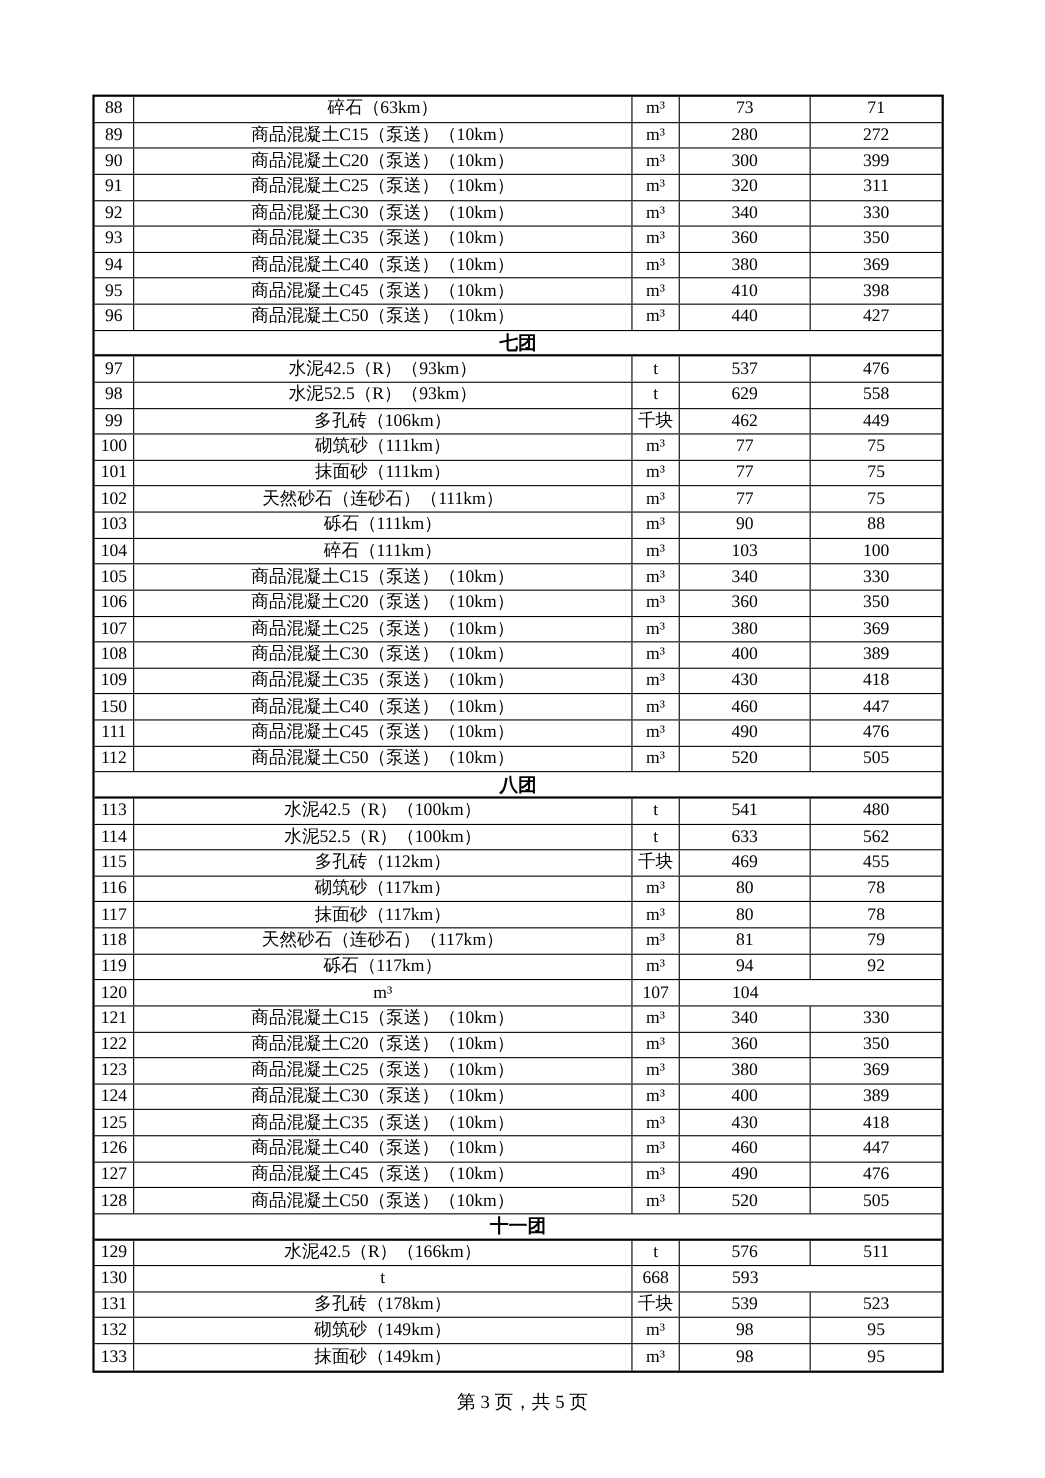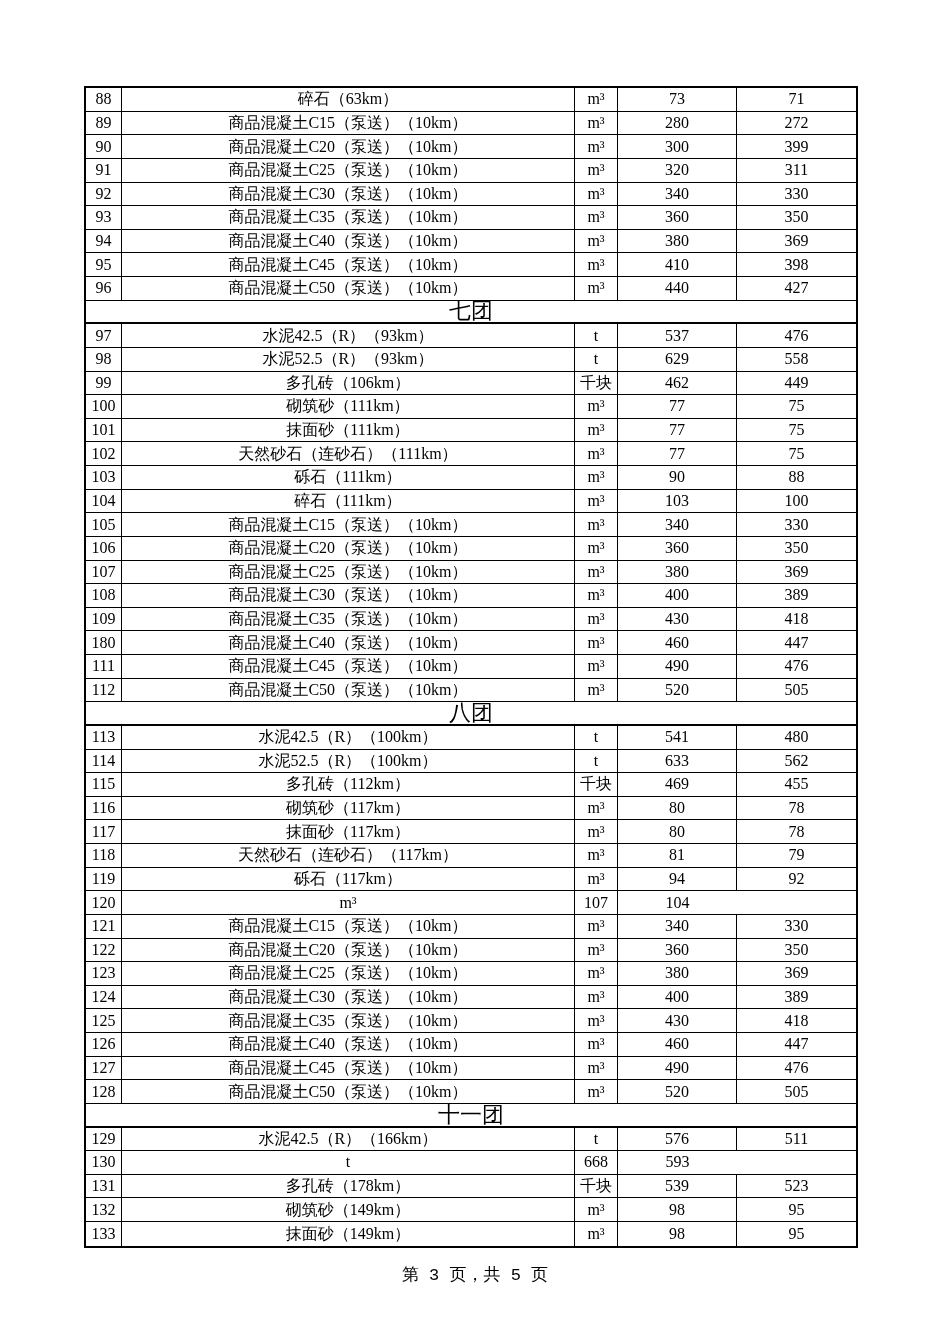--- a/index.html
+++ b/index.html
@@ -34,30 +34,29 @@
     align-items: center;
     justify-content: center;
     font-size: 16px;
     line-height: 1;
     white-space: nowrap;
     overflow: hidden;
   }
   .td:last-child { border-right: none; }
   .td.section-cell {
     border-right: none;
-    font-weight: normal;
-    font-size: 22px;
+    font-weight: bold;
+    font-size: 17px;
   }
   .page-footer {
     position: absolute;
     left: 0; top: 1263px;
     width: 950px;
     text-align: center;
     font-size: 17px;
-    font-family: Liberation Mono, monospace;
   }
 </style>
 </head>
 <body>
 
 <div class="price-table" id="price-table">
     <div class="tr">
       <div class="td">88</div>
       <div class="td">碎石（63km）</div>
       <div class="td">m³</div>
@@ -208,21 +207,21 @@
       <div class="td">389</div>
     </div>
     <div class="tr">
       <div class="td">109</div>
       <div class="td">商品混凝土C35（泵送）（10km）</div>
       <div class="td">m³</div>
       <div class="td">430</div>
       <div class="td">418</div>
     </div>
     <div class="tr">
-      <div class="td">180</div>
+      <div class="td">150</div>
       <div class="td">商品混凝土C40（泵送）（10km）</div>
       <div class="td">m³</div>
       <div class="td">460</div>
       <div class="td">447</div>
     </div>
     <div class="tr">
       <div class="td">111</div>
       <div class="td">商品混凝土C45（泵送）（10km）</div>
       <div class="td">m³</div>
       <div class="td">490</div>

